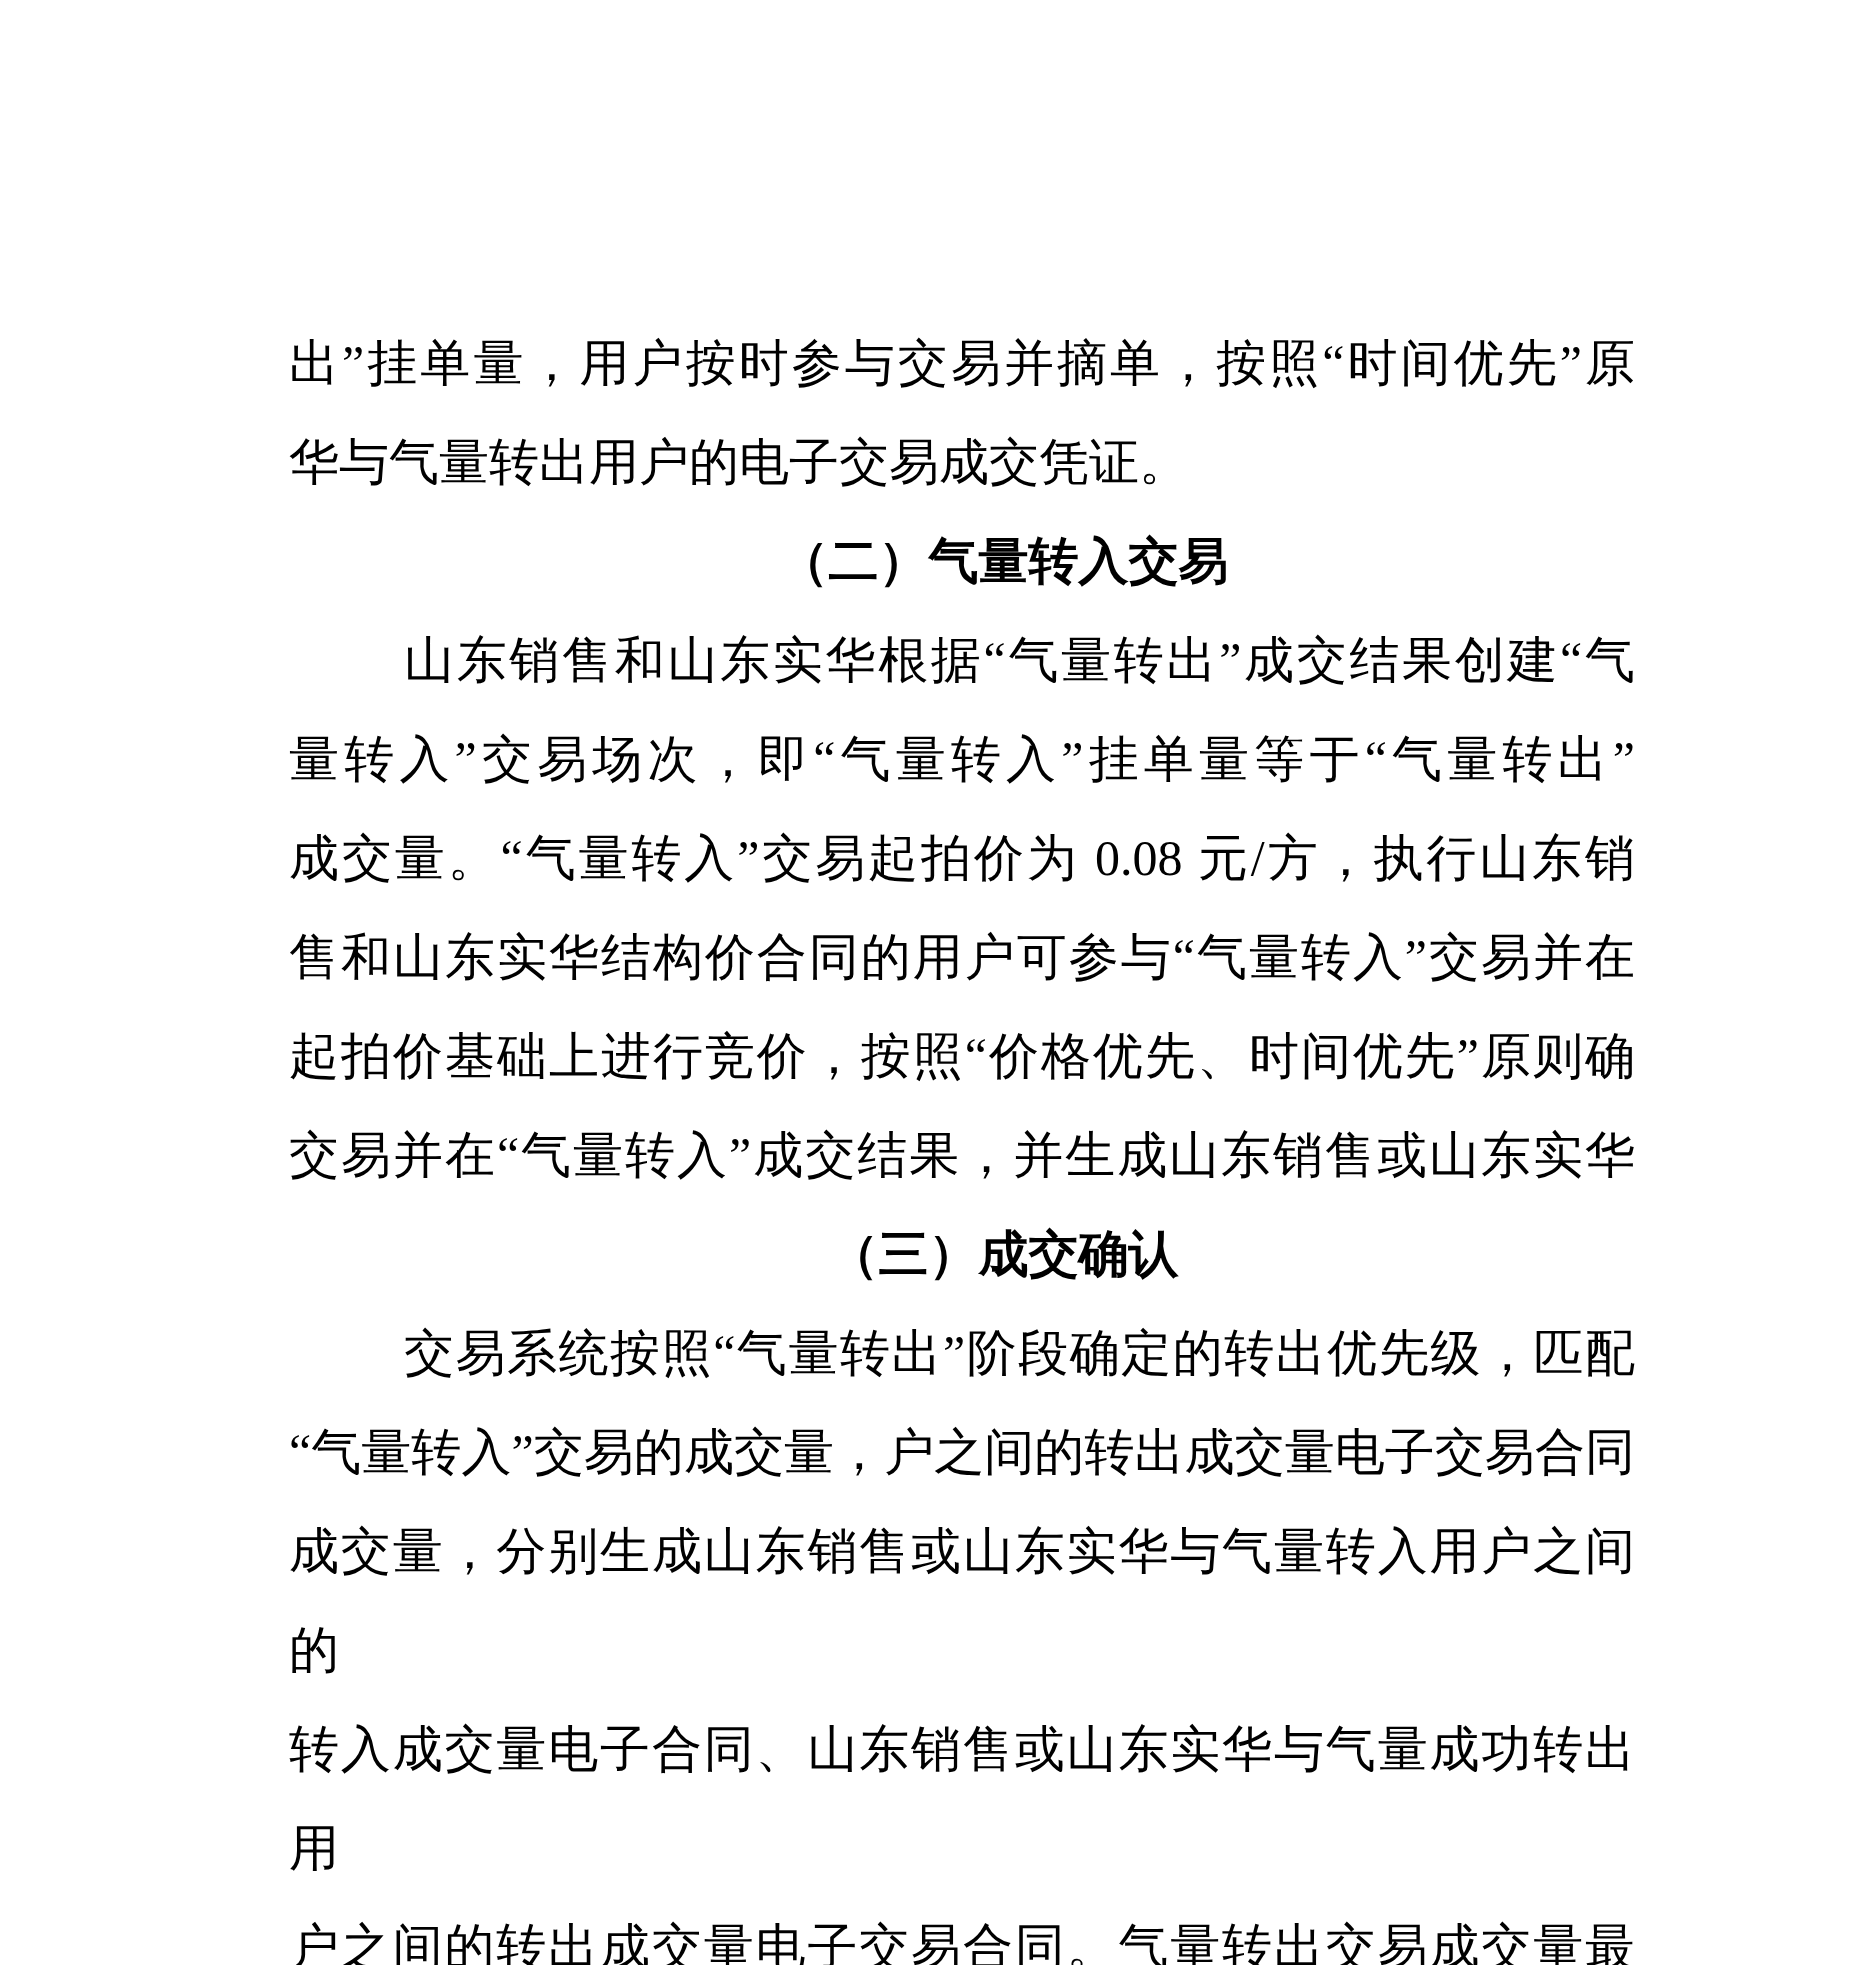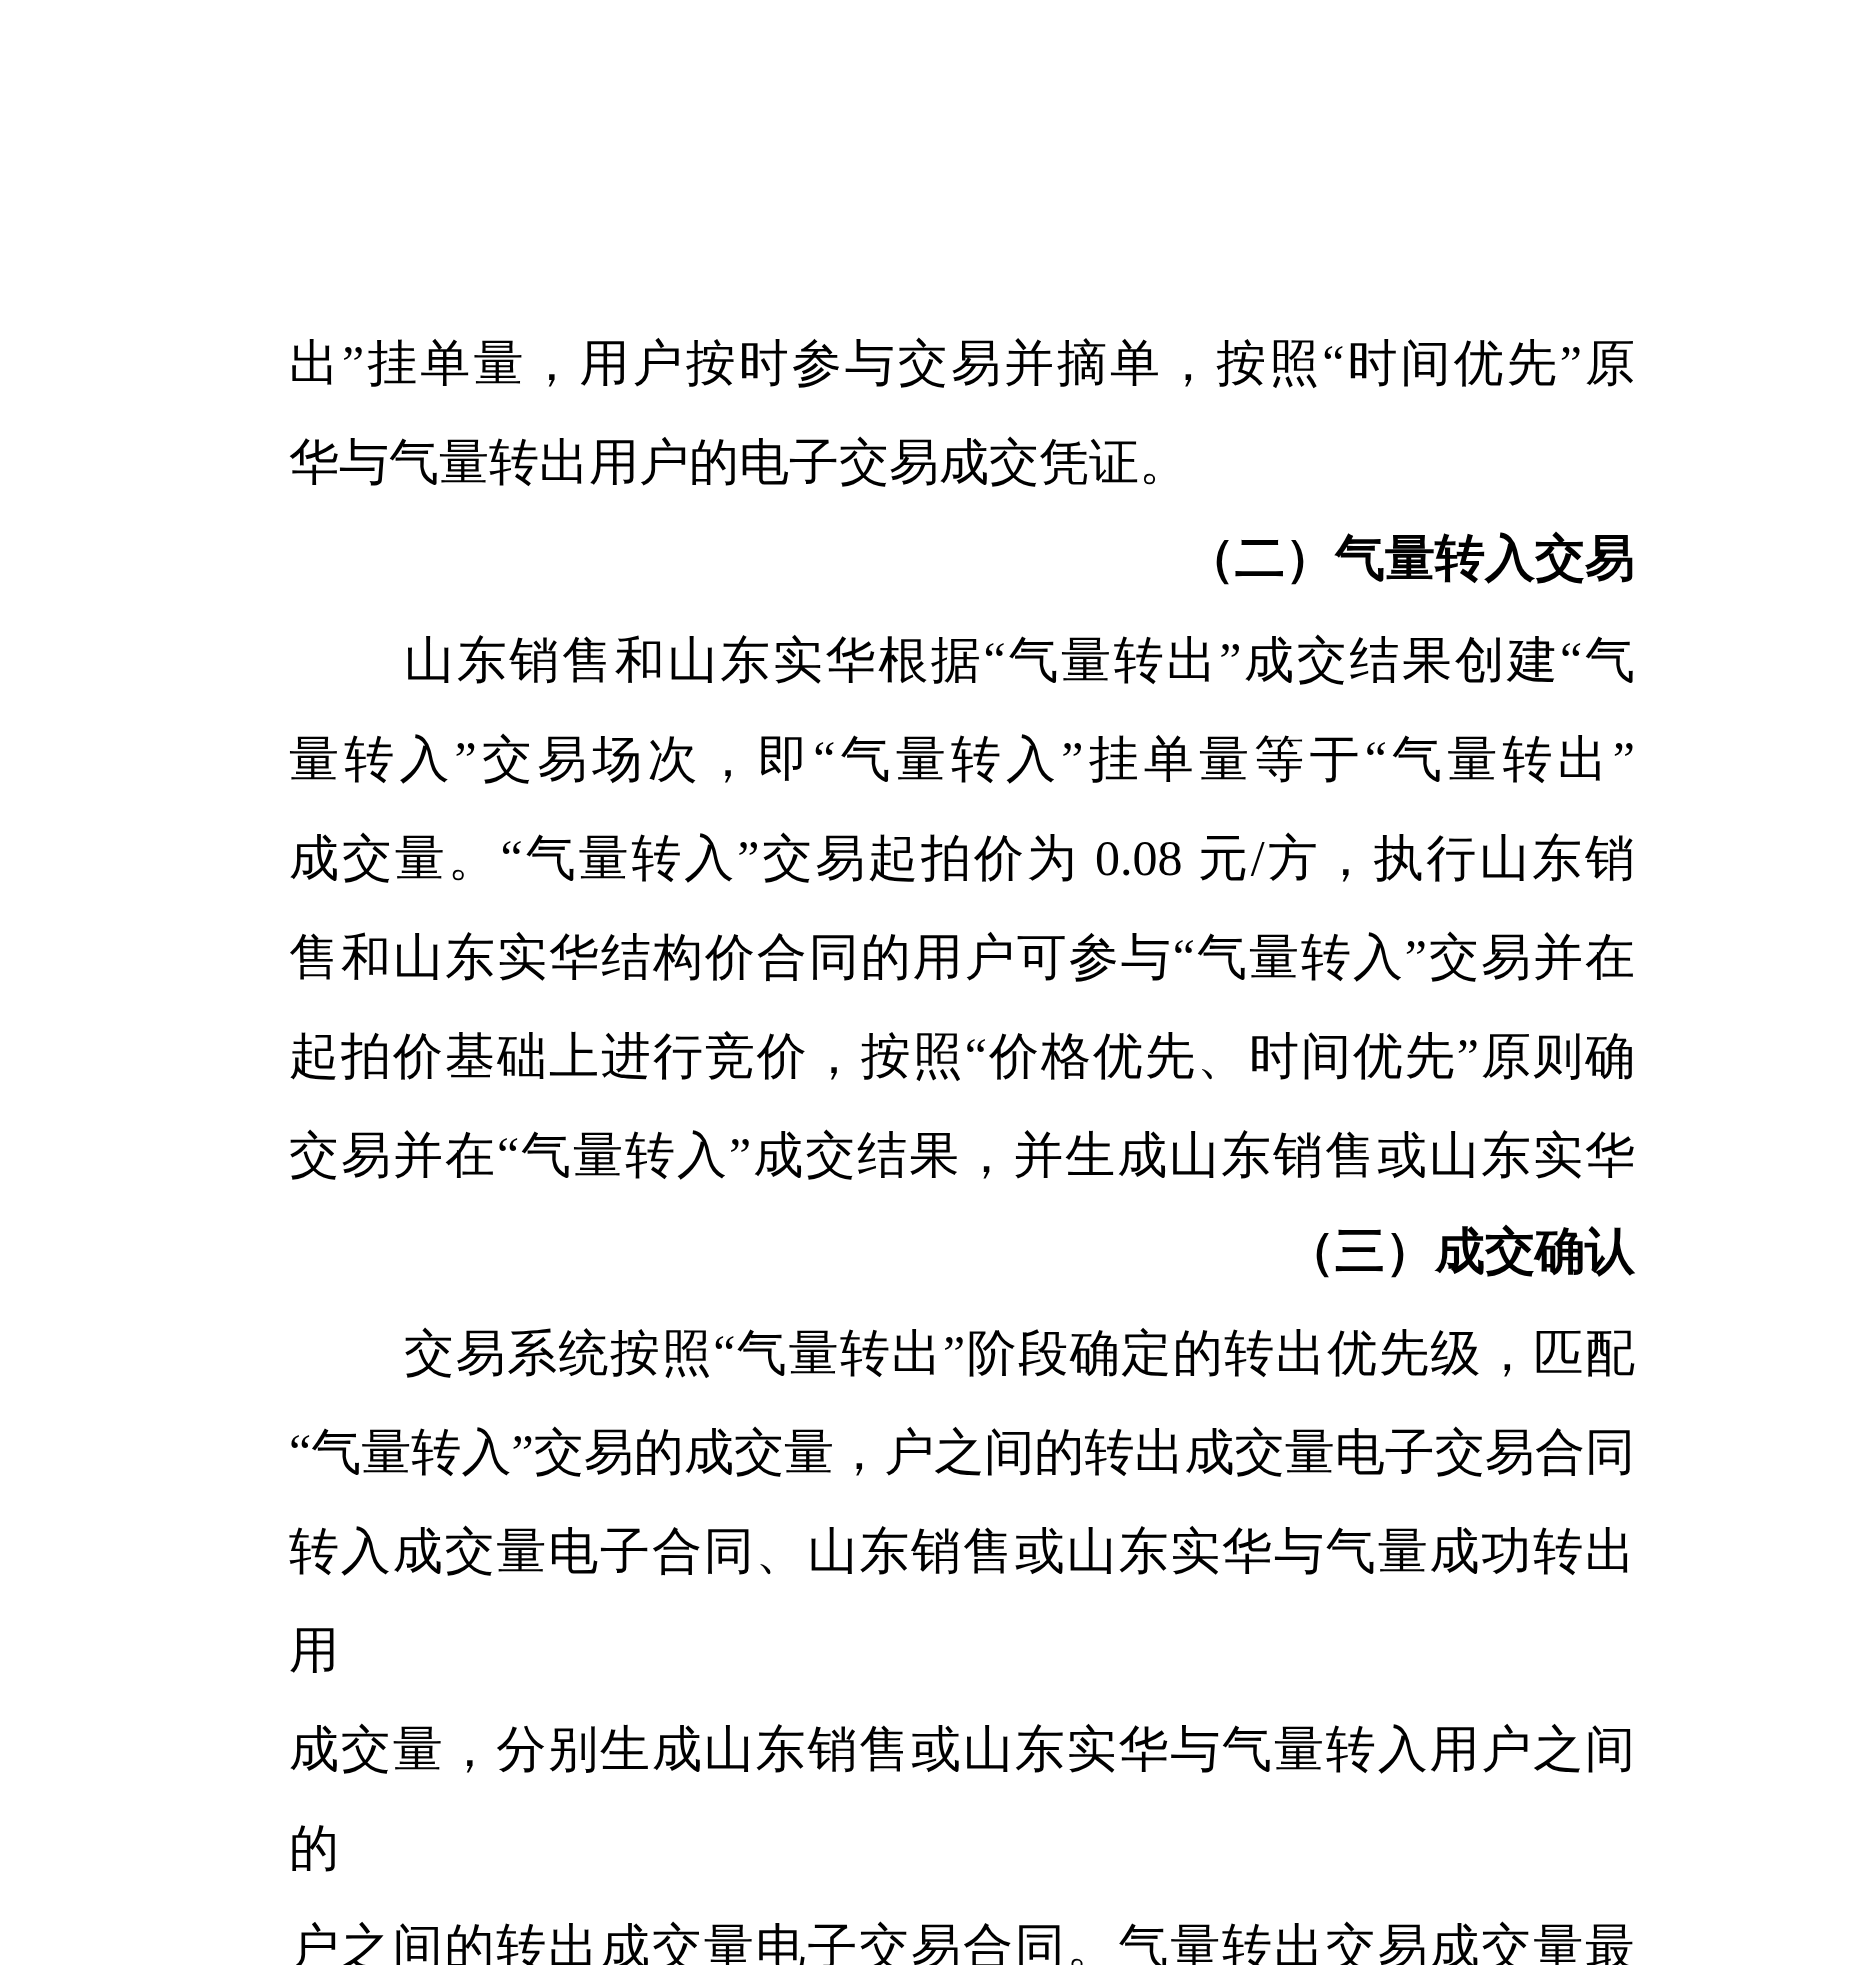--- a/index.html
+++ b/index.html
@@ -36,39 +36,38 @@
     text-align: right;
     text-align-last: left;
   }
   .line.indent {
     padding-left: 115px;
   }
   .heading {
     min-height: 99px;
     padding-left: 115px;
     font-weight: 700;
-    text-align: right;
-    font-family: Liberation Mono, monospace;
+    text-align: center;
   }
 </style>
 </head>
 <body>
 
 <div class="page">
   <div class="text-block">
       <div class="line justified">出”挂单量，用户按时参与交易并摘单，按照“时间优先”原</div>
       <div class="line natural">华与气量转出用户的电子交易成交凭证。</div>
       <div class="heading">（二）气量转入交易</div>
       <div class="line justified indent">山东销售和山东实华根据“气量转出”成交结果创建“气</div>
       <div class="line justified">量转入”交易场次，即“气量转入”挂单量等于“气量转出”</div>
       <div class="line justified">成交量。“气量转入”交易起拍价为 0.08 元/方，执行山东销</div>
       <div class="line justified">售和山东实华结构价合同的用户可参与“气量转入”交易并在</div>
       <div class="line justified">起拍价基础上进行竞价，按照“价格优先、时间优先”原则确</div>
       <div class="line justified">交易并在“气量转入”成交结果，并生成山东销售或山东实华</div>
       <div class="heading">（三）成交确认</div>
       <div class="line justified indent">交易系统按照“气量转出”阶段确定的转出优先级，匹配</div>
       <div class="line justified">“气量转入”交易的成交量，户之间的转出成交量电子交易合同</div>
+      <div class="line justified">成交量，分别生成山东销售或山东实华与气量转入用户之间的</div>
       <div class="line justified">转入成交量电子合同、山东销售或山东实华与气量成功转出用</div>
-      <div class="line justified">成交量，分别生成山东销售或山东实华与气量转入用户之间的</div>
       <div class="line justified">户之间的转出成交量电子交易合同。气量转出交易成交量最后</div>
     </div>
 </div>
 
 
 </body></html>

